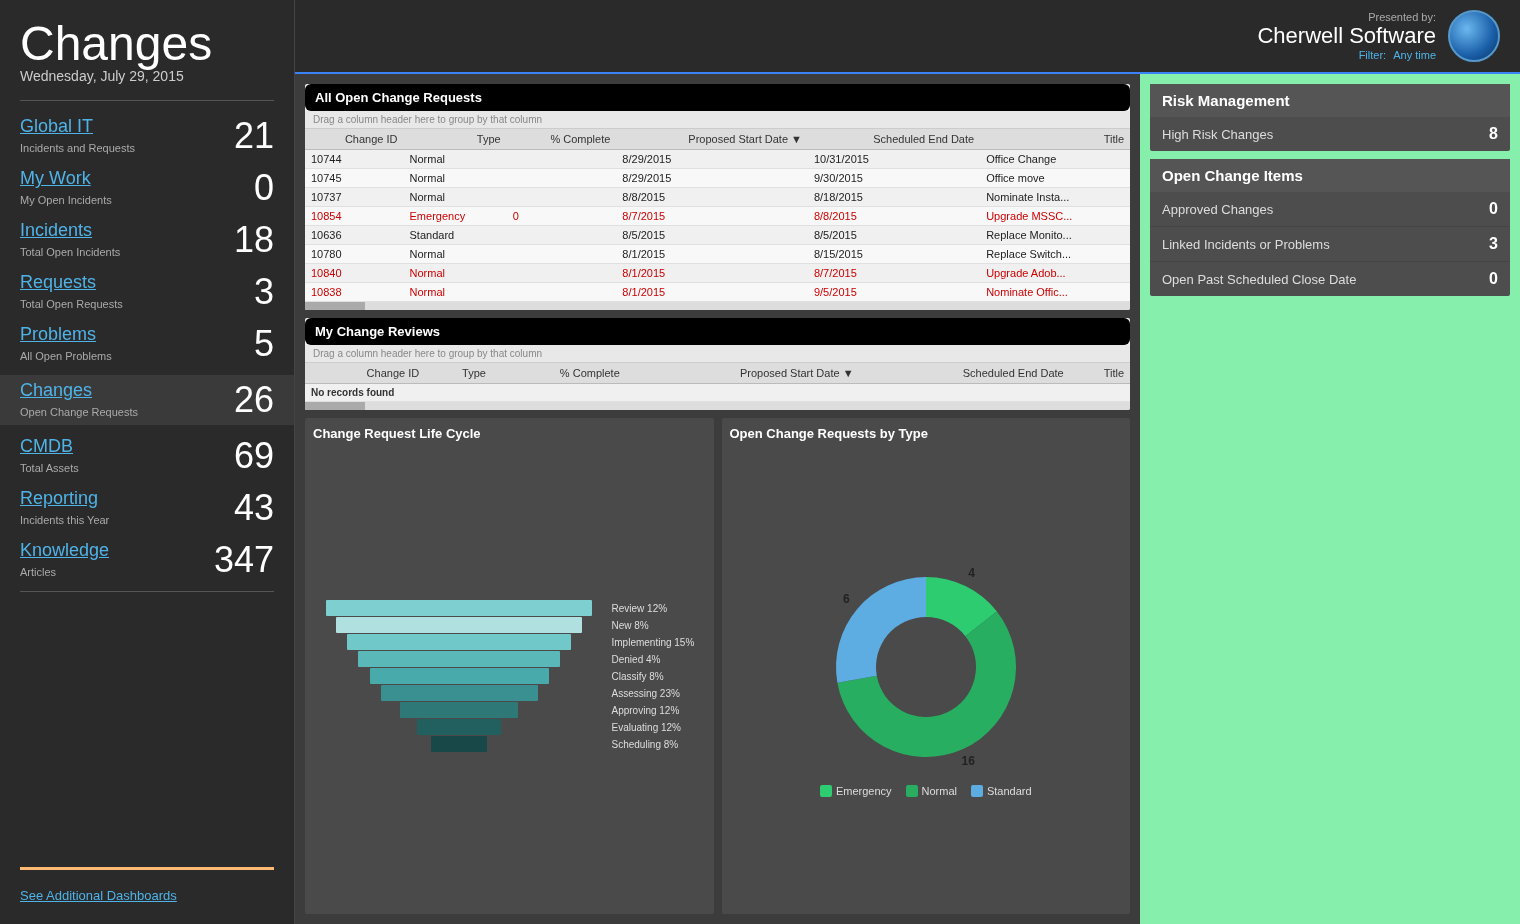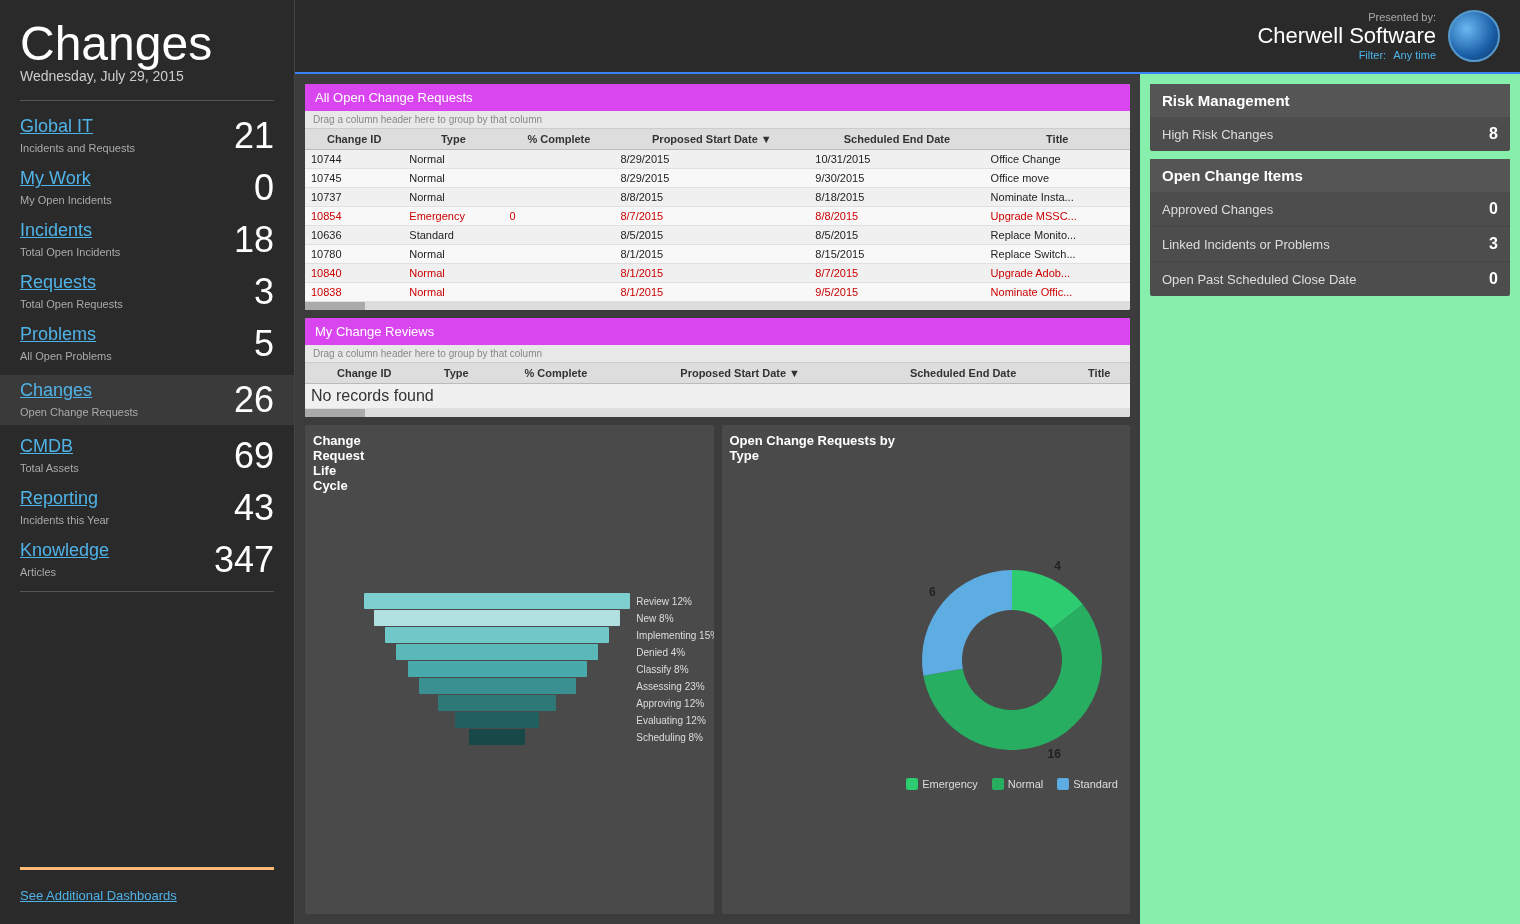--- a/index.html
+++ b/index.html
@@ -145,43 +145,44 @@
     }
 
     
     .table-panel {
       background: #f0f0f0;
       color: #222;
       border-radius: 2px;
       overflow: hidden;
     }
     .table-panel .panel-title {
-      background: #d946ef;
+      background: #000000;
       color: #fff;
       padding: 6px 10px;
       font-size: 13px;
-      font-weight: 400;
+      font-weight: 700;
+      border-radius: 6px;
     }
     .table-panel .drag-hint {
       font-size: 10px;
       color: #888;
       padding: 3px 8px;
       background: #e8e8e8;
       border-bottom: 1px solid #ccc;
     }
     .table-panel table {
       width: 100%;
       border-collapse: collapse;
       font-size: 11px;
     }
     .table-panel table th {
       background: #ddd;
       padding: 4px 6px;
-      text-align: center;
-      font-weight: 700;
+      text-align: right;
+      font-weight: 400;
       border-bottom: 1px solid #bbb;
       white-space: nowrap;
       color: #333;
     }
     .table-panel table td {
       padding: 3px 6px;
       border-bottom: 1px solid #e0e0e0;
       white-space: nowrap;
       overflow: hidden;
       max-width: 120px;
@@ -202,41 +203,41 @@
       position: relative;
     }
     .scrollbar-thumb {
       height: 8px;
       width: 60px;
       background: #aaa;
       position: absolute;
       left: 0;
     }
     .no-records {
-      font-weight: normal;
-      font-size: 16px;
+      font-weight: bold;
+      font-size: 10px;
       padding: 4px 8px;
       color: #333;
     }
 
     
     #charts-row {
       display: flex;
       gap: 8px;
       flex: 1;
       min-height: 0;
     }
 
     .chart-panel {
       flex: 1;
       background: #4a4a4a;
       border-radius: 2px;
       padding: 8px;
       display: flex;
-      flex-direction: row;
+      flex-direction: column;
       overflow: hidden;
     }
     .chart-panel .chart-title {
       font-size: 13px;
       color: #fff;
       font-weight: 600;
       margin-bottom: 6px;
     }
 
     

